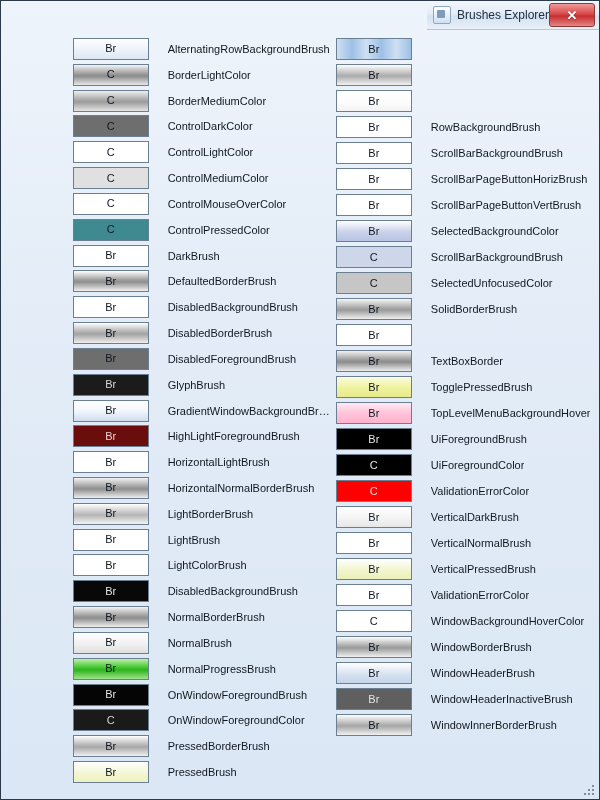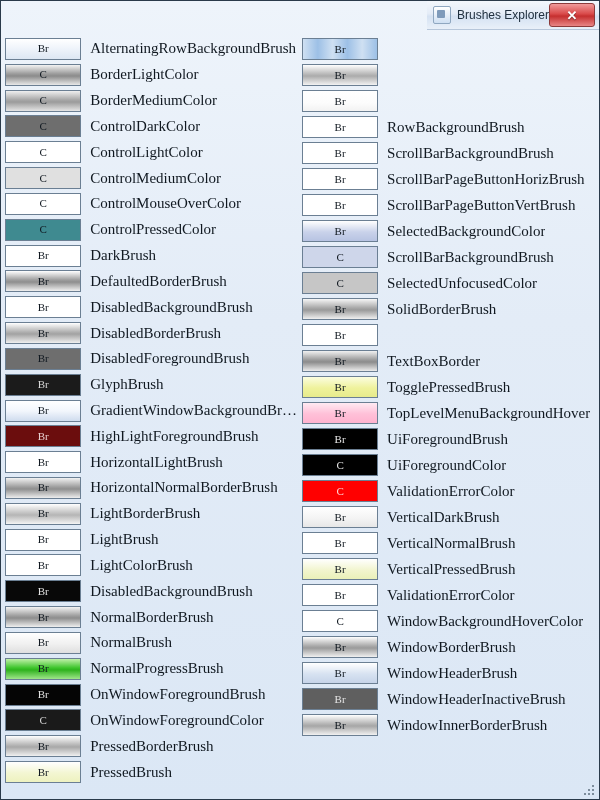--- a/index.html
+++ b/index.html
@@ -90,40 +90,39 @@
     width: 50%;
     box-sizing: border-box;
     display: flex;
     flex-direction: column;
   }
   .row {
     height: 26px;
     display: flex;
     align-items: center;
     box-sizing: border-box;
-    font-family: Liberation Serif, serif;
   }
   .swatch {
     width: 76px;
     height: 22px;
     box-sizing: border-box;
     border: 1px solid #6b7f93;
     display: flex;
     align-items: center;
     justify-content: center;
     font-size: 11px;
     line-height: 1;
     overflow: hidden;
     flex: 0 0 76px;
     margin-left: 4px;
   }
   .label {
-    margin-left: 9px;
+    margin-left: 19px;
     color: #101820;
-    font-size: 15px;
+    font-size: 11px;
     white-space: nowrap;
     overflow: hidden;
     text-overflow: ellipsis;
   }
   
   .statusbar {
     flex: 0 0 14px;
     height: 14px;
     position: relative;
     background: transparent;

